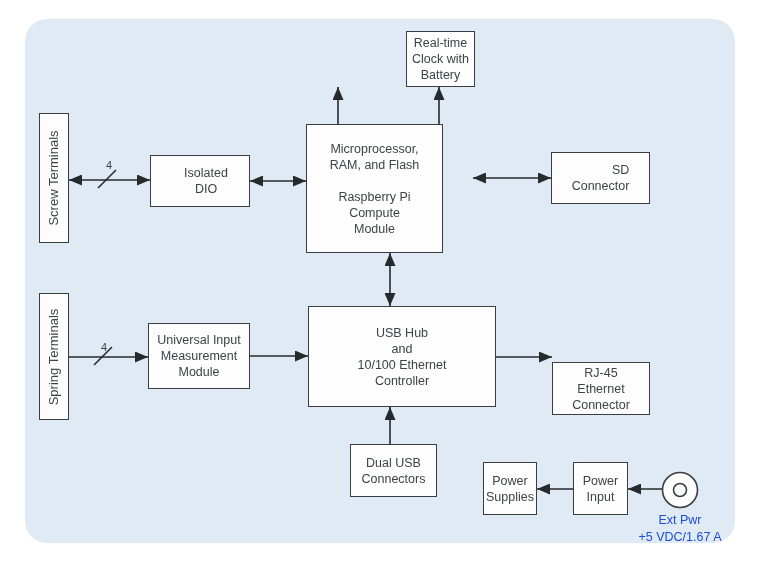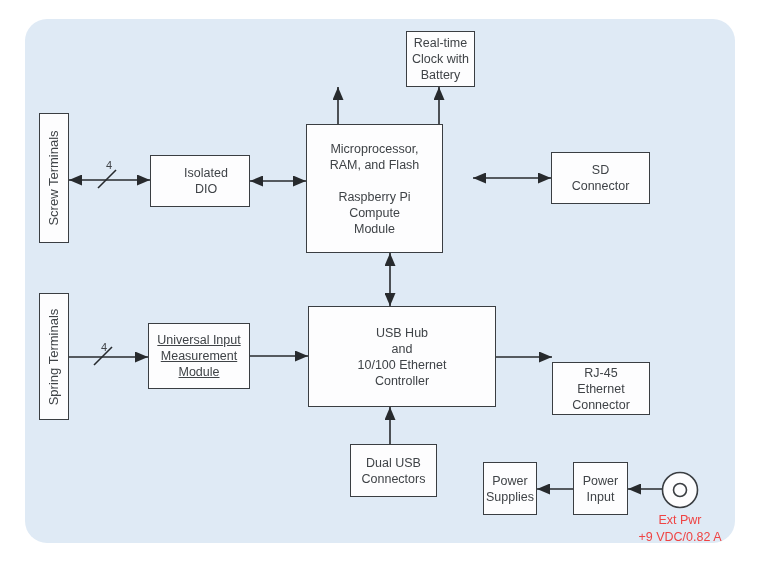--- a/index.html
+++ b/index.html
@@ -59,21 +59,21 @@
   .buslabel {
     font-size: 11px;
     fill: #3f4347;
     font-family: "Liberation Sans", sans-serif;
   }
   .extpwr {
     position: absolute;
     left: 617px;
     top: 512px;
     width: 126px;
-    color: #ef4444;
+    color: #1d4ed8;
     font-size: 12.5px;
     line-height: 17px;
     text-align: center;
   }
 </style>
 </head>
 <body>
 
 <div class="stage">
 
@@ -119,28 +119,28 @@
   <div class="node" style="left:150px; top:155px; width:100px; height:52px;padding-left:12px;">Isolated
 DIO</div>
 
   <div class="node" style="left:306px; top:124px; width:137px; height:129px;">Microprocessor,
 RAM, and Flash
 
 Raspberry Pi
 Compute
 Module</div>
 
-  <div class="node" style="left:551px; top:152px; width:99px; height:52px;">SD
+  <div class="node" style="left:551px; top:152px; width:99px; height:52px;text-align:right;">SD
 Connector</div>
 
   <div class="node vertical" style="left:39px; top:293px; width:30px; height:127px;">
     <span class="vlabel">Spring Terminals</span>
   </div>
 
-  <div class="node" style="left:148px; top:323px; width:102px; height:66px;text-decoration:underline;">Universal Input
+  <div class="node" style="left:148px; top:323px; width:102px; height:66px;">Universal Input
 Measurement
 Module</div>
 
   <div class="node" style="left:308px; top:306px; width:188px; height:101px;">USB Hub
 and
 10/100 Ethernet
 Controller</div>
 
   <div class="node" style="left:552px; top:330px; width:98px; height:53px;margin-top:32px;">RJ-45
 Ethernet
@@ -150,16 +150,16 @@
 Connectors</div>
 
   <div class="node" style="left:483px; top:462px; width:54px; height:53px;">Power
 Supplies</div>
 
   <div class="node" style="left:573px; top:462px; width:55px; height:53px;">Power
 Input</div>
 
   <div class="extpwr">
     <div>Ext Pwr</div>
-    <div>+9 VDC/0.82 A</div>
+    <div>+5 VDC/1.67 A</div>
   </div>
 
 </div>
 
 </body></html>

